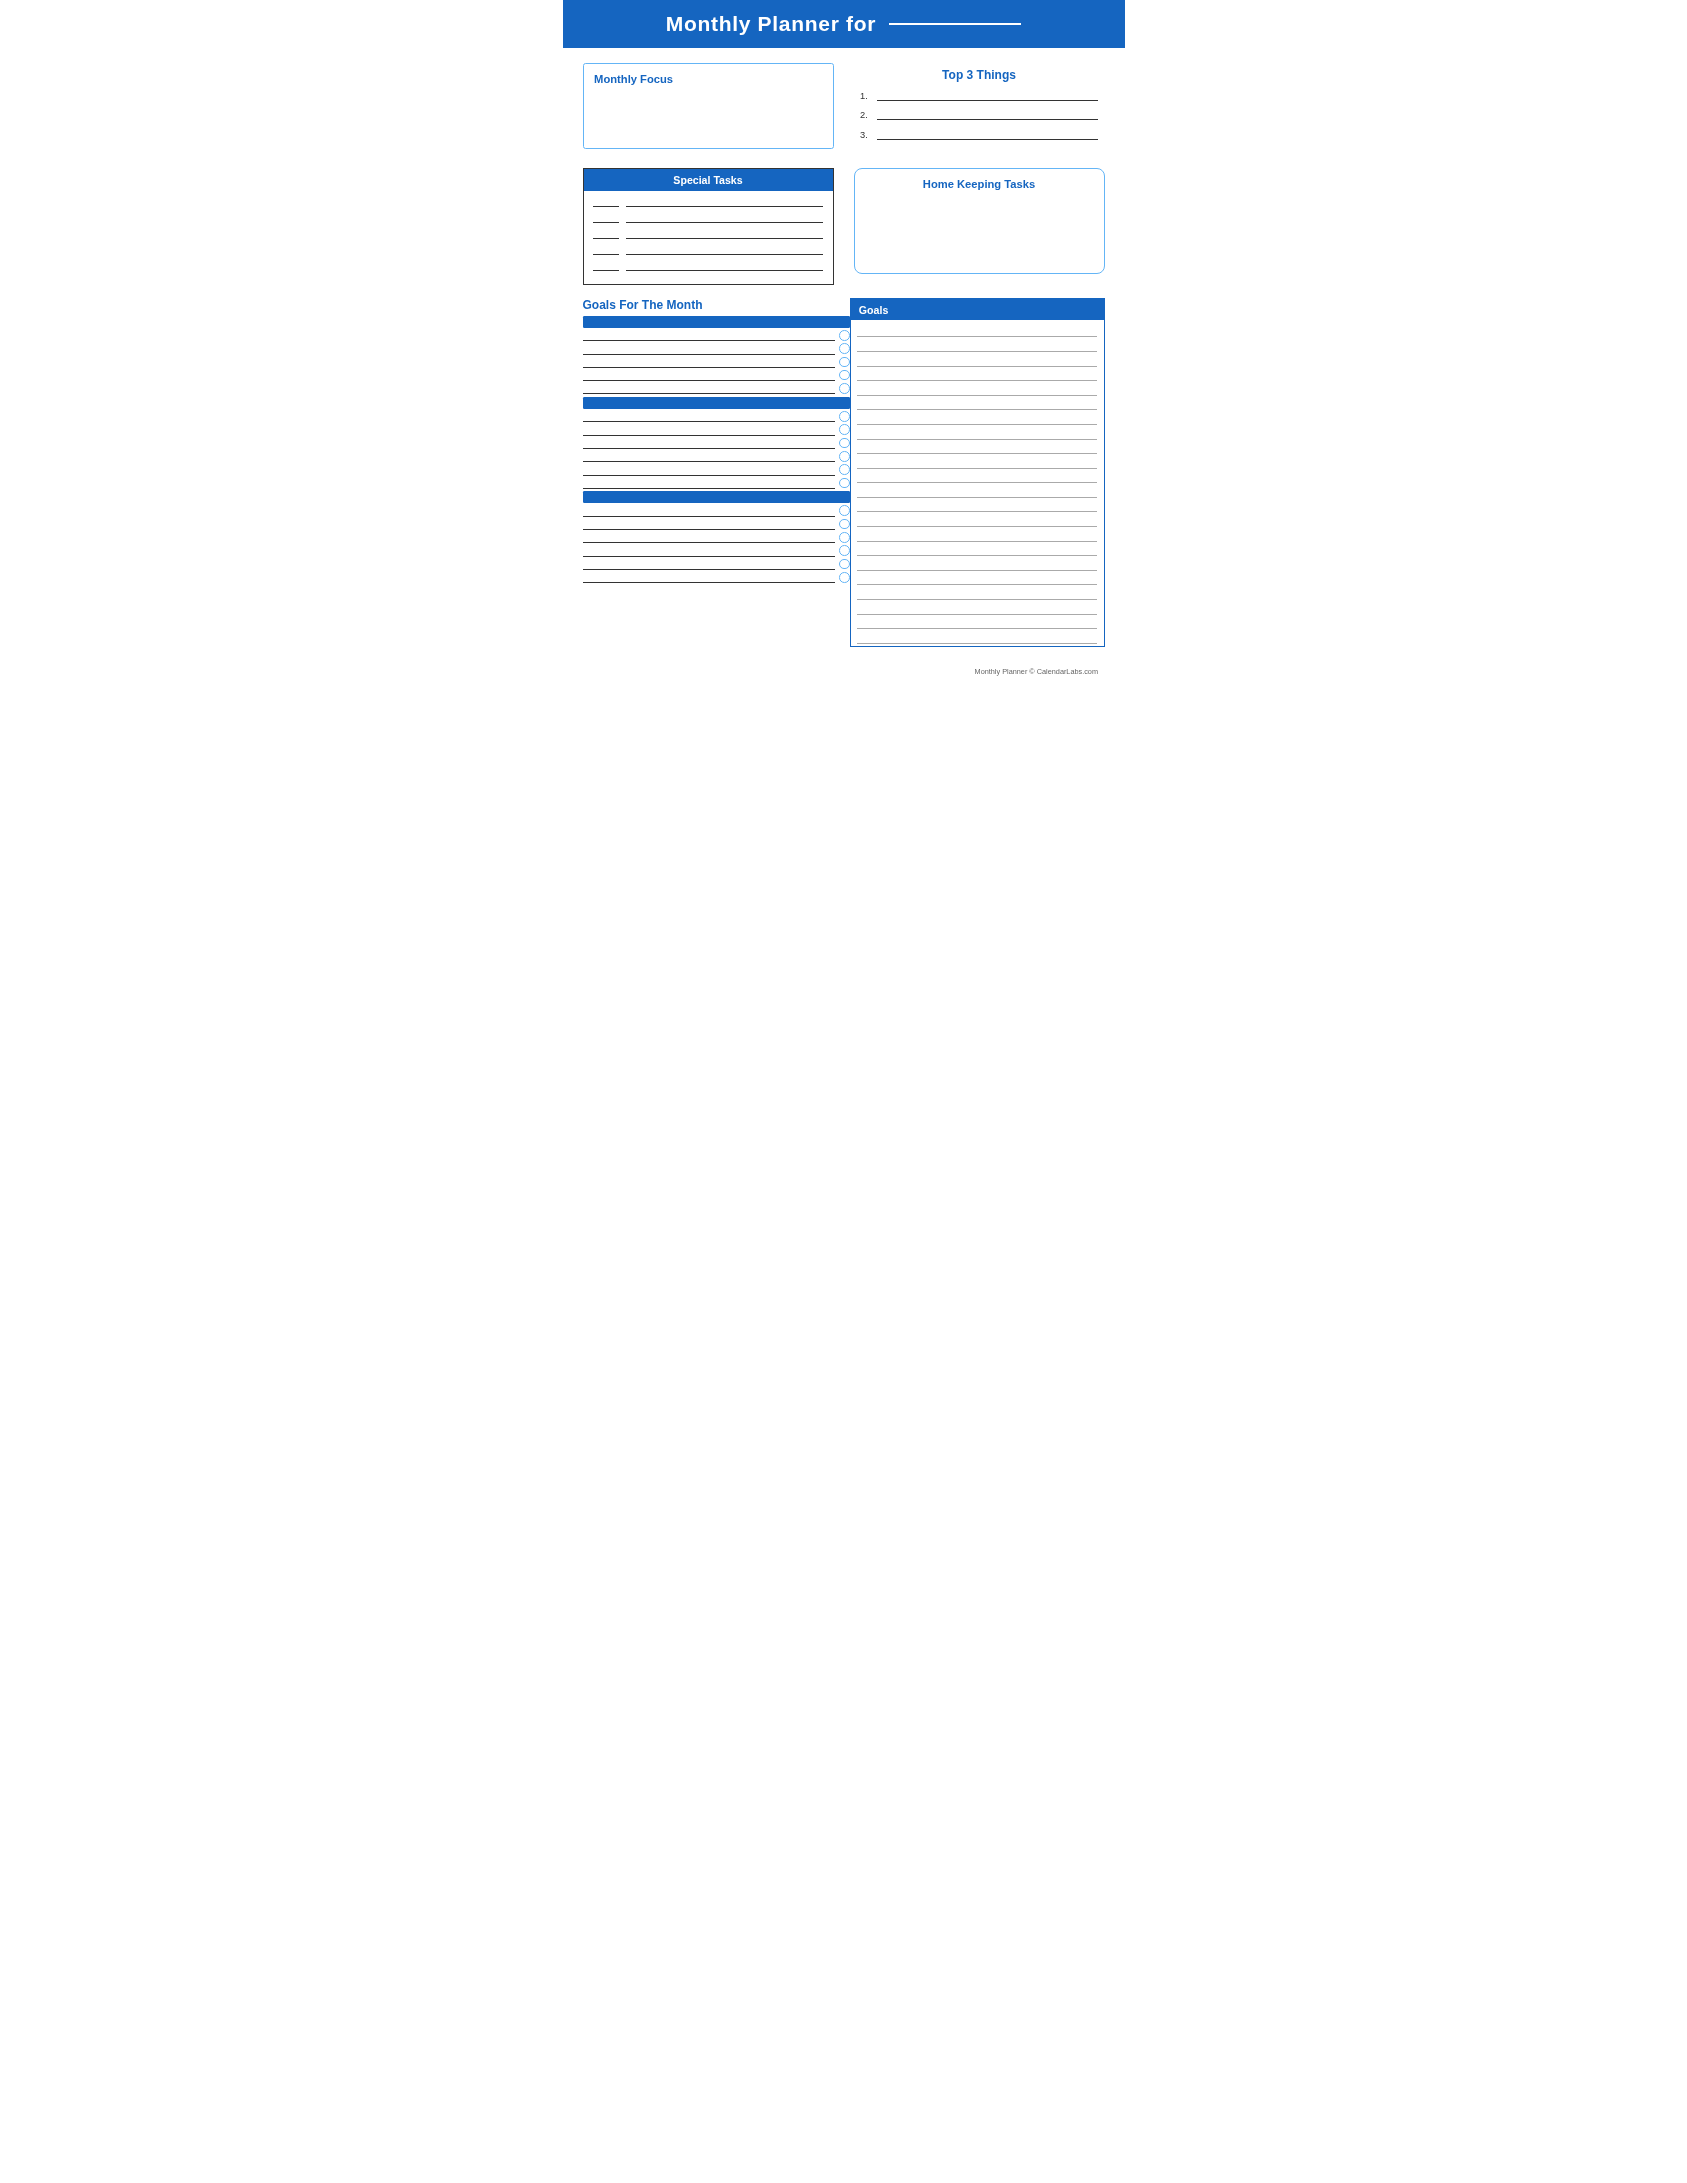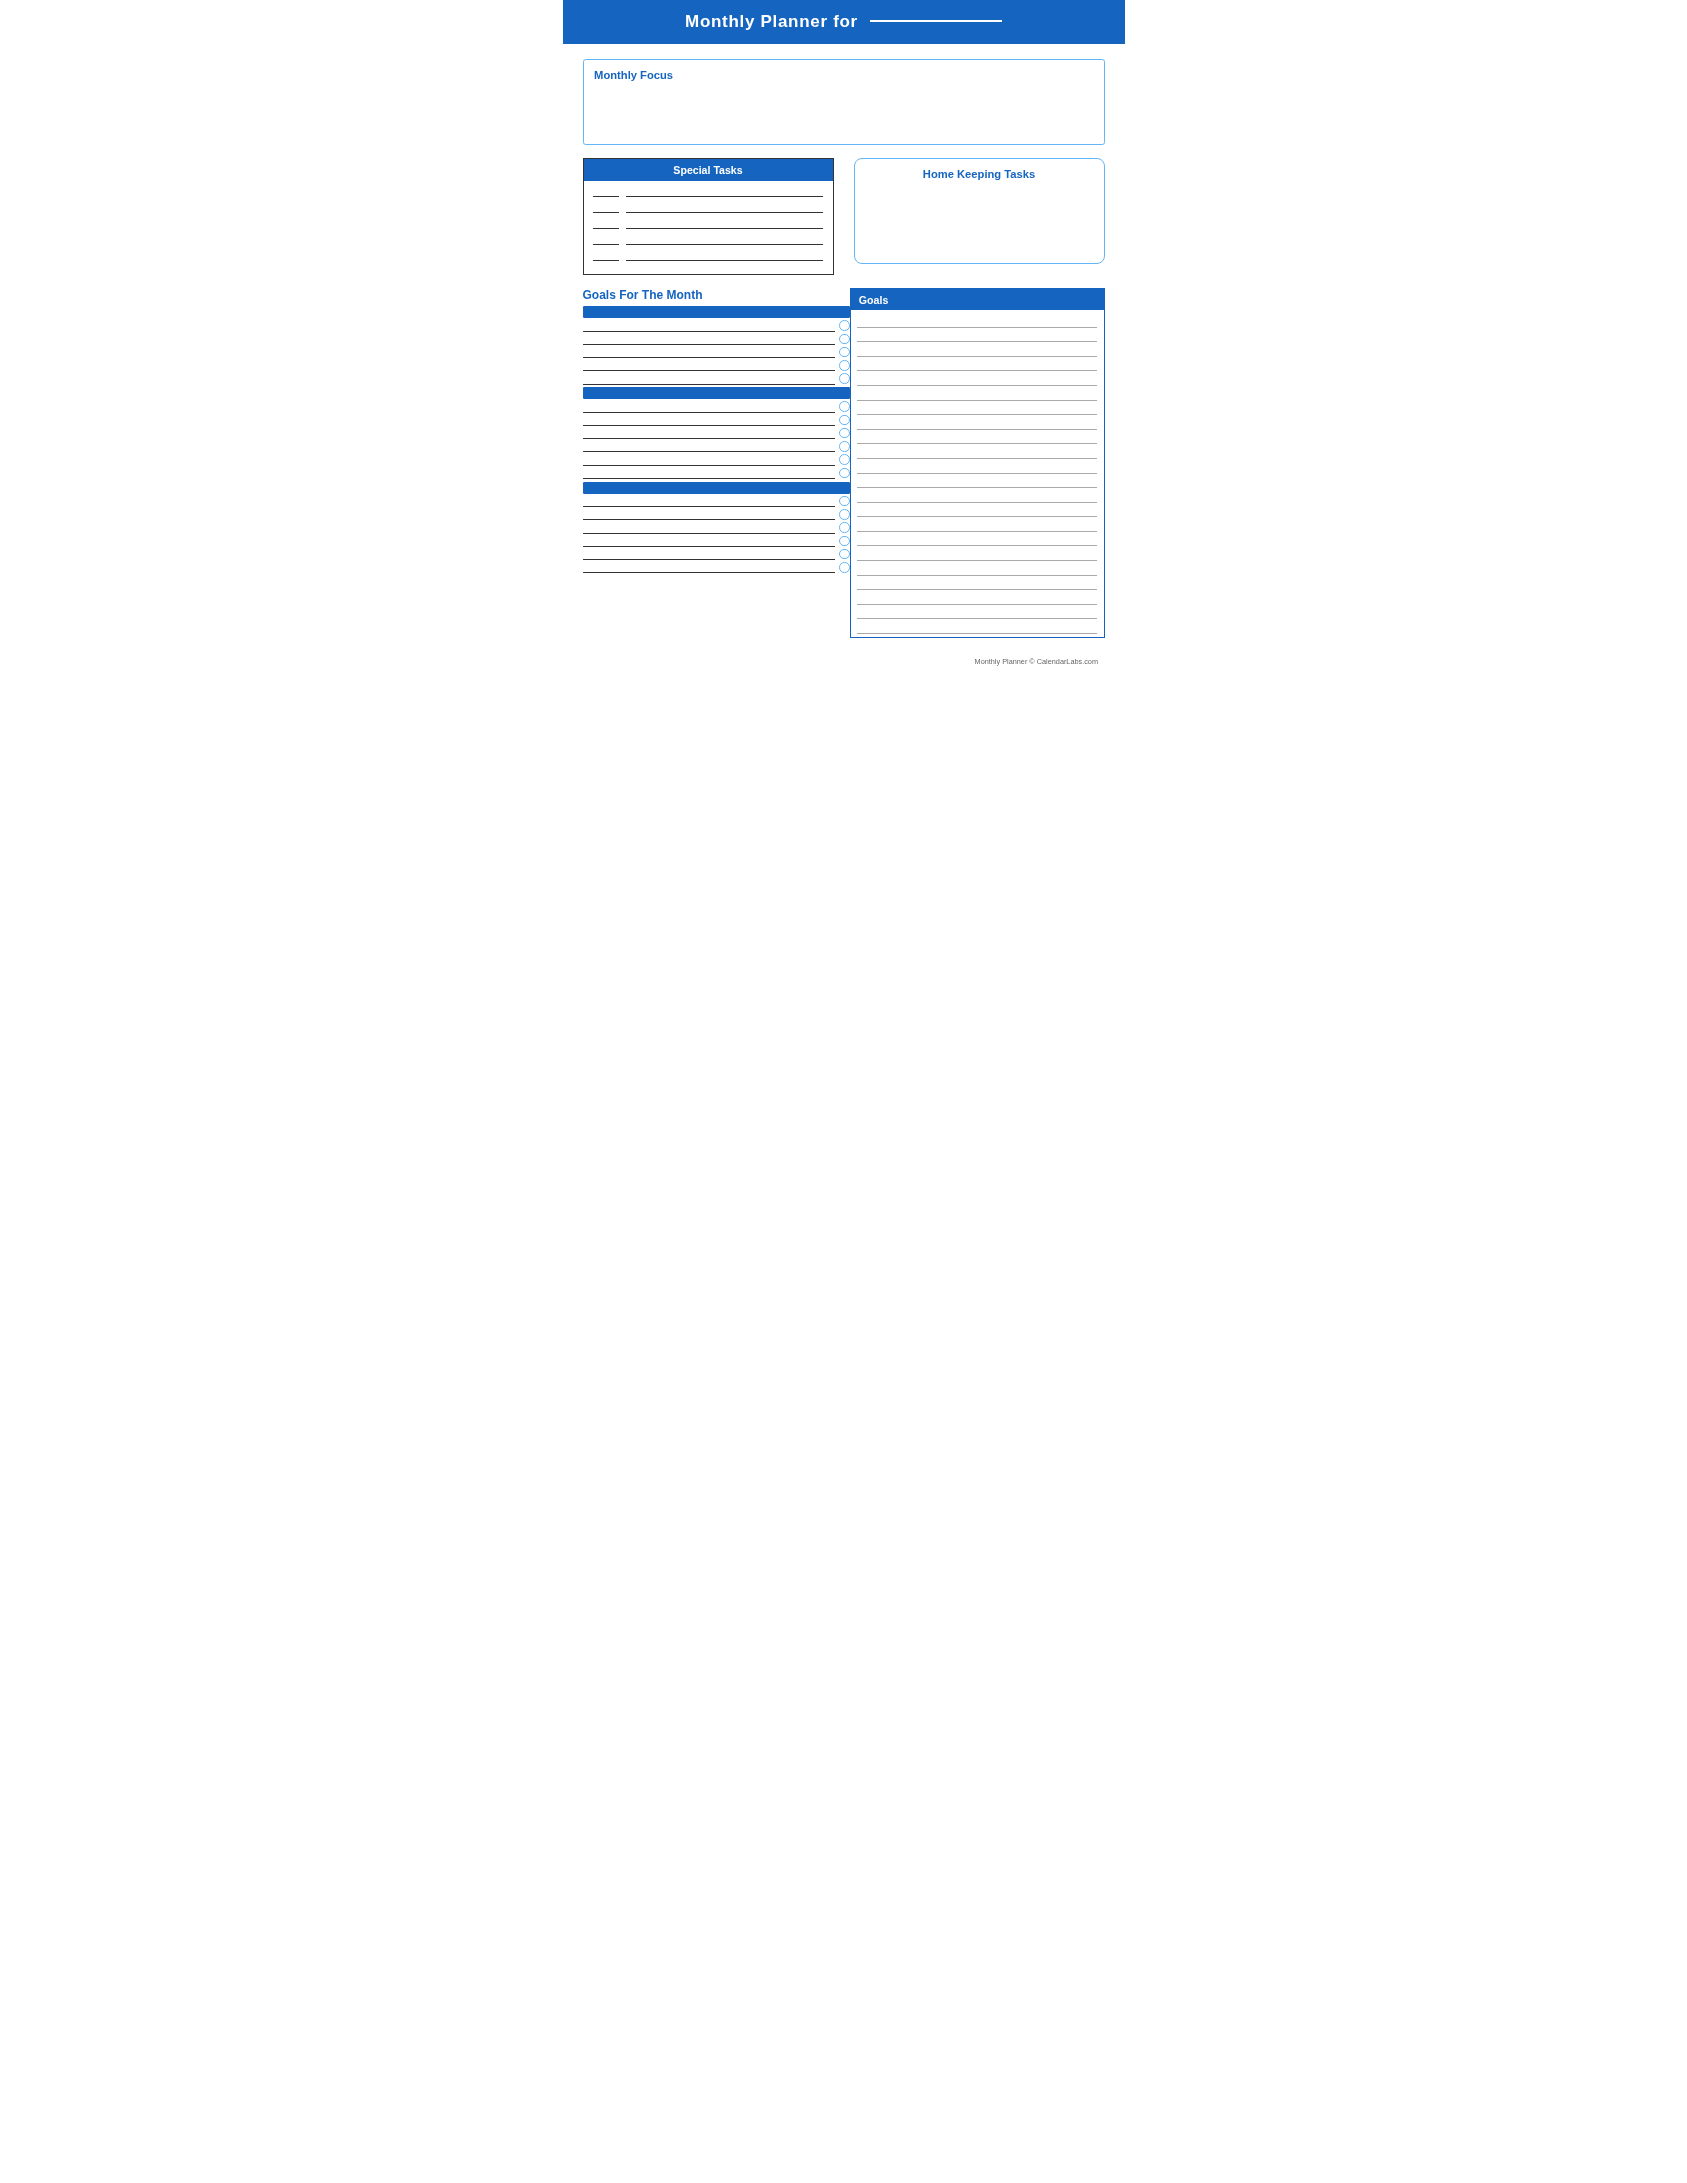--- a/index.html
+++ b/index.html
@@ -21,21 +21,21 @@
 
     
     .header {
       background: #1565C0;
       text-align: center;
       padding: 12px 13.2px;
       margin-bottom: 14.6px;
     }
     .header-title {
       color: #fff;
-      font-size: 17px;
+      font-size: 21px;
       font-weight: bold;
       letter-spacing: 0.7px;
     }
     .header-line {
       display: inline-block;
       border-bottom: 2px solid #fff;
       width: 132px;
       vertical-align: middle;
       margin-left: 6.6px;
       margin-bottom: 2.6px;
@@ -228,20 +228,39 @@
     <span class="header-title">
       <span>Monthly Planner for</span>
       <span class="header-line"></span>
     </span>
   </div>
 
   <div class="two-col">
     <div class="col-left">
       <div class="monthly-focus-box">
         <div class="monthly-focus-title">Monthly Focus</div>
+      </div>
+    </div>
+    <div class="col-right">
+      <div class="top3-section">
+        <div class="top3-title">Top 3 Things</div>
+        <ul class="top3-list">
+          <li>
+              <span class="num">1.</span>
+              <span class="line"></span>
+            </li>
+          <li>
+              <span class="num">2.</span>
+              <span class="line"></span>
+            </li>
+          <li>
+              <span class="num">3.</span>
+              <span class="line"></span>
+            </li>
+        </ul>
       </div>
     </div>
   </div>
 
   <div class="two-col">
     <div class="col-left">
       <div class="special-dates-box">
         <div class="special-dates-header">Special Tasks</div>
         <div class="special-dates-body">
           <div class="special-dates-row">

